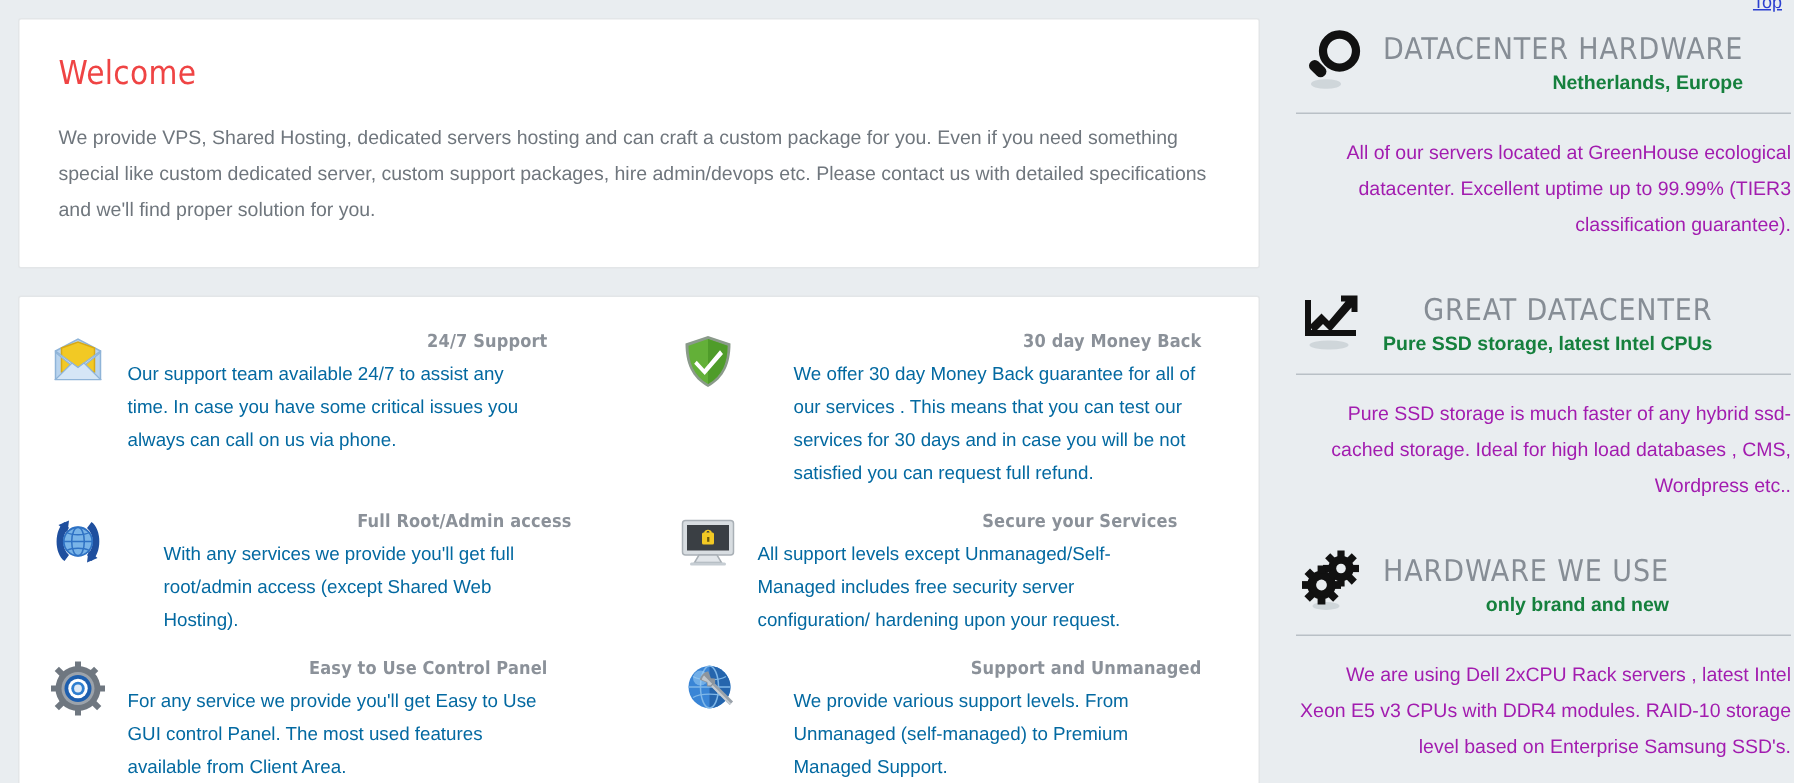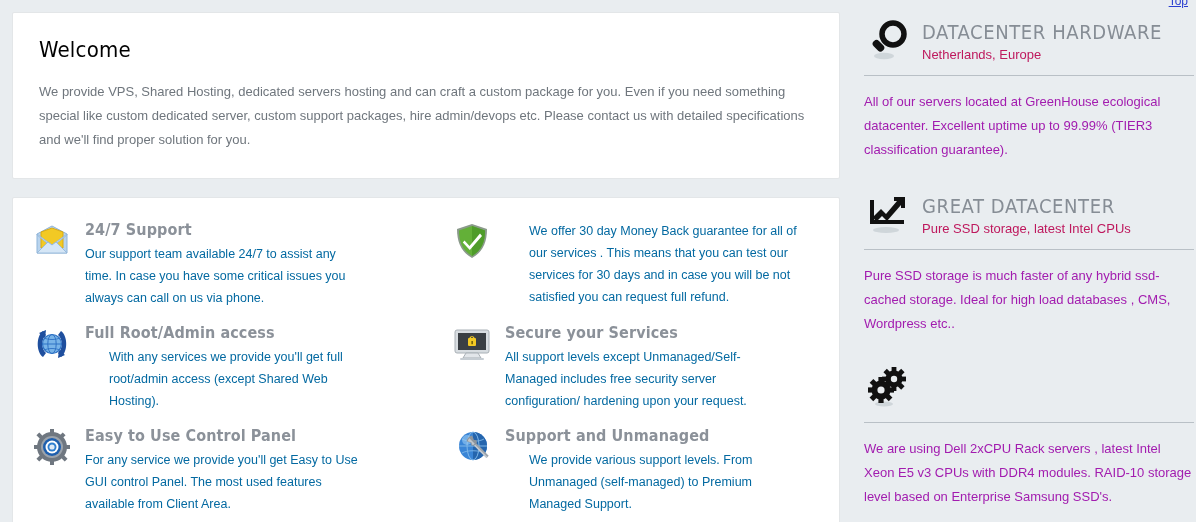--- a/index.html
+++ b/index.html
@@ -29,20 +29,21 @@
     width: 852px;
     padding: 12px 12px 0 12px;
     height: 522px;
   }
 
   .side-col {
     width: 344px;
     height: 382px;
     padding: 10px 0 0 10px;
     position: relative;
+    text-align: right;
   }
 
   
   .panel {
     background: #ffffff;
     border: 1px solid #e3e6e8;
     border-radius: 2px;
   }
 
   .welcome-panel {
@@ -53,21 +54,21 @@
   .features-panel {
     padding: 22px 20px 30px 20px;
     min-height: 352px;
   }
 
   
   .welcome-title {
     font-family: "DejaVu Sans Condensed", "Liberation Sans Narrow", "Liberation Sans", sans-serif;
     font-size: 22px;
     font-weight: 400;
-    color: #000000;
+    color: #ef4444;
     letter-spacing: 0.2px;
     margin-bottom: 18px;
   }
 
   .welcome-body {
     font-size: 13px;
     line-height: 24px;
     color: #6f767d;
     max-width: 800px;
   }
@@ -93,25 +94,26 @@
     flex: 0 0 38px;
     margin-right: 14px;
     margin-top: 2px;
   }
   .feature-icon svg { display: block; width: 38px; height: 38px; }
 
   .feature-text { padding-top: 0px; }
 
   .feature-title {
     font-family: "DejaVu Sans Condensed", "Liberation Sans Narrow", "Liberation Sans", sans-serif;
-    font-size: 16px;
+    font-size: 12px;
     font-weight: 700;
     color: #8b9199;
     letter-spacing: 0.1px;
     margin-bottom: 4px;
+    text-align: right;
   }
 
   .feature-desc {
     font-size: 12.5px;
     line-height: 22px;
     color: #0369a1;
     max-width: 280px;
   }
   .feature-right .feature-desc { max-width: 272px; margin-left: 24px; }
 
@@ -138,23 +140,24 @@
     font-family: "DejaVu Sans Condensed", "Liberation Sans Narrow", "Liberation Sans", sans-serif;
     font-size: 20px;
     font-weight: 400;
     color: #868d95;
     letter-spacing: 0.6px;
     line-height: 24px;
   }
 
   .side-sub {
     font-size: 13px;
-    color: #be185d;
+    color: #15803d;
     line-height: 20px;
     margin-top: 1px;
+    font-weight: bold;
   }
 
   .side-divider {
     height: 1px;
     background: #b9c0c6;
     margin: 0 0 14px 0;
   }
 
   .side-body {
     font-size: 13px;
@@ -205,20 +208,21 @@
         <div class="feature feature-right">
           <span class="feature-icon">
             <svg viewBox="0 0 38 38">
               <path d="M19 2 L34 7 C34 20 30 30 19 36 C8 30 4 20 4 7 Z" fill="#8a9a8a"></path>
               <path d="M19 4 L32 8.5 C32 20 28.5 28.5 19 34 C9.5 28.5 6 20 6 8.5 Z" fill="#63b038"></path>
               <path d="M19 4 L32 8.5 C32 20 28.5 28.5 19 34 Z" fill="#4f9c2a"></path>
               <path d="M11.5 18.5 L16.5 24 L27 11.5 L29 14 L16.8 28 L9.8 20.5 Z" fill="#ffffff"></path>
             </svg>
           </span>
           <div class="feature-text">
+            <div class="feature-title">30 day Money Back</div>
             <div class="feature-desc">We offer 30 day Money Back guarantee for all of our services . This means that you can test our services for 30 days and in case you will be not satisfied you can request full refund.</div>
           </div>
         </div>
 
         <div class="feature feature-right">
           <span class="feature-icon">
             <svg viewBox="0 0 38 38">
               <path d="M10 6 C3 11 3 27 10 32 L13 28 C8 24 8 14 13 10 Z" fill="#1f4f9e"></path>
               <path d="M28 6 C35 11 35 27 28 32 L25 28 C30 24 30 14 25 10 Z" fill="#1f4f9e"></path>
               <path d="M13 5 L6 8 L12 13 Z" fill="#1f4f9e"></path>
@@ -375,19 +379,23 @@
               <rect x="4" y="23.4" width="5.5" height="5.2"></rect>
               <rect x="24.5" y="23.4" width="5.5" height="5.2"></rect>
               <rect x="6.8" y="16" width="5.2" height="5.5" transform="rotate(-45 9.4 18.7)"></rect>
               <rect x="22" y="30.7" width="5.2" height="5.5" transform="rotate(-45 24.6 33.4)"></rect>
               <rect x="22" y="16" width="5.2" height="5.5" transform="rotate(45 24.6 18.7)"></rect>
               <rect x="6.8" y="30.7" width="5.2" height="5.5" transform="rotate(45 9.4 33.4)"></rect>
             </g>
             <circle cx="17" cy="26" r="3.6" fill="#e9edf0"></circle>
           </svg>
         </span>
+        <div class="side-titles">
+          <div class="side-title">HARDWARE WE USE</div>
+          <div class="side-sub">only brand and new</div>
+        </div>
       </div>
       <div class="side-divider"></div>
       <div class="side-body">We are using Dell 2xCPU Rack servers , latest Intel Xeon E5 v3 CPUs with DDR4 modules. RAID-10 storage level based on Enterprise Samsung SSD's.</div>
     </div>
 
   </div>
 </div>
 
 </body></html>

